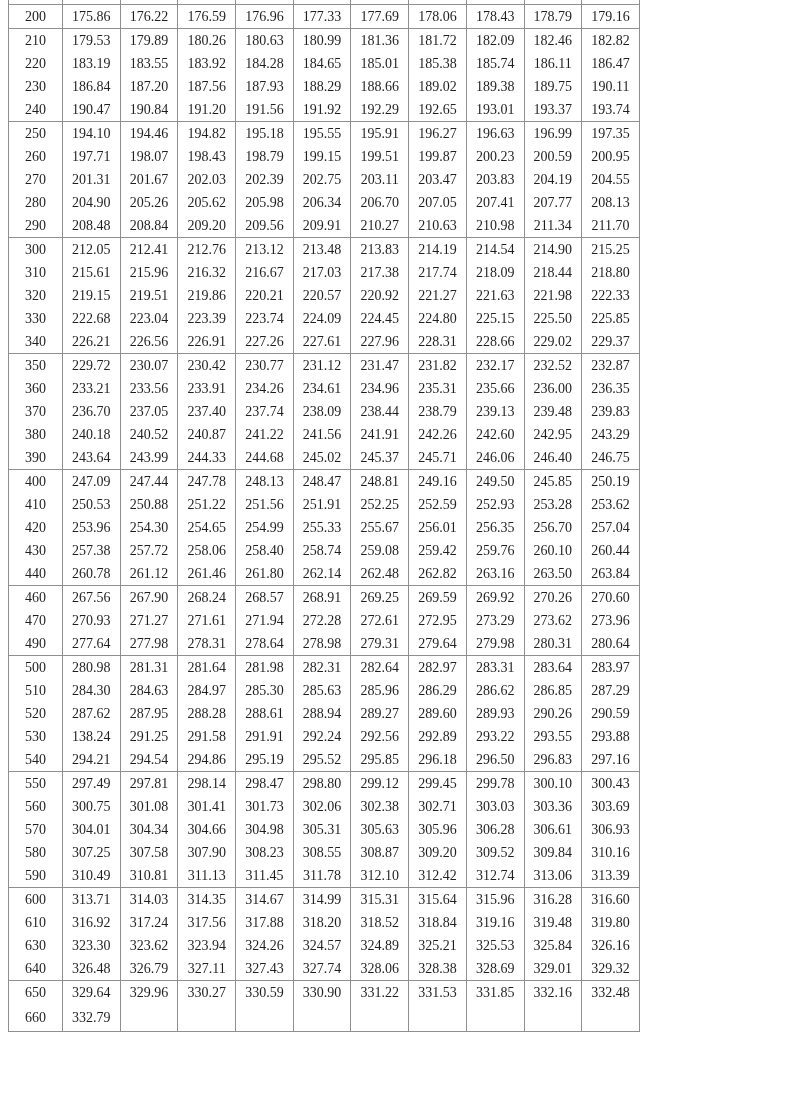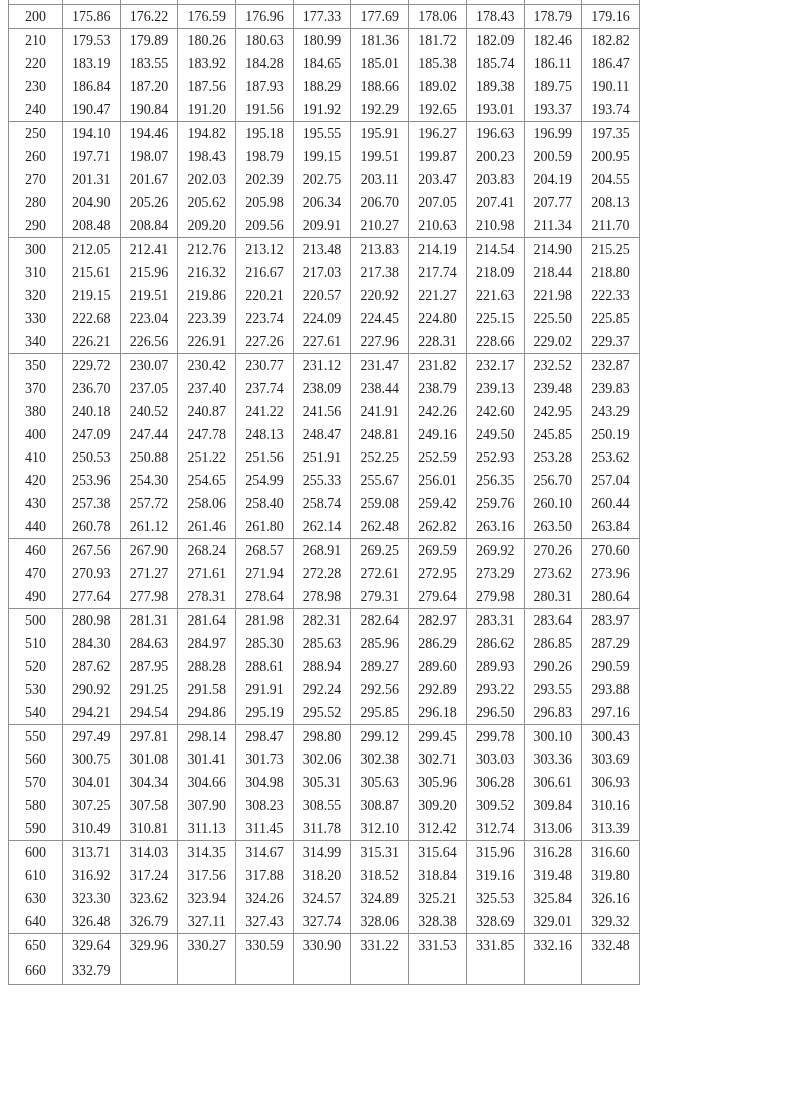--- a/index.html
+++ b/index.html
@@ -275,20 +275,33 @@
           <td>230.42</td>
           <td>230.77</td>
           <td>231.12</td>
           <td>231.47</td>
           <td>231.82</td>
           <td>232.17</td>
           <td>232.52</td>
           <td>232.87</td>
         </tr>
         <tr>
+          <td>360</td>
+          <td>233.21</td>
+          <td>233.56</td>
+          <td>233.91</td>
+          <td>234.26</td>
+          <td>234.61</td>
+          <td>234.96</td>
+          <td>235.31</td>
+          <td>235.66</td>
+          <td>236.00</td>
+          <td>236.35</td>
+        </tr>
+        <tr>
           <td>370</td>
           <td>236.70</td>
           <td>237.05</td>
           <td>237.40</td>
           <td>237.74</td>
           <td>238.09</td>
           <td>238.44</td>
           <td>238.79</td>
           <td>239.13</td>
           <td>239.48</td>
@@ -300,20 +313,33 @@
           <td>240.52</td>
           <td>240.87</td>
           <td>241.22</td>
           <td>241.56</td>
           <td>241.91</td>
           <td>242.26</td>
           <td>242.60</td>
           <td>242.95</td>
           <td>243.29</td>
         </tr>
+        <tr class="group-end">
+          <td>390</td>
+          <td>243.64</td>
+          <td>243.99</td>
+          <td>244.33</td>
+          <td>244.68</td>
+          <td>245.02</td>
+          <td>245.37</td>
+          <td>245.71</td>
+          <td>246.06</td>
+          <td>246.40</td>
+          <td>246.75</td>
+        </tr>
         <tr>
           <td>400</td>
           <td>247.09</td>
           <td>247.44</td>
           <td>247.78</td>
           <td>248.13</td>
           <td>248.47</td>
           <td>248.81</td>
           <td>249.16</td>
           <td>249.50</td>
@@ -445,21 +471,21 @@
           <td>288.61</td>
           <td>288.94</td>
           <td>289.27</td>
           <td>289.60</td>
           <td>289.93</td>
           <td>290.26</td>
           <td>290.59</td>
         </tr>
         <tr>
           <td>530</td>
-          <td>290.92</td>
+          <td>138.24</td>
           <td>291.25</td>
           <td>291.58</td>
           <td>291.91</td>
           <td>292.24</td>
           <td>292.56</td>
           <td>292.89</td>
           <td>293.22</td>
           <td>293.55</td>
           <td>293.88</td>
         </tr>

